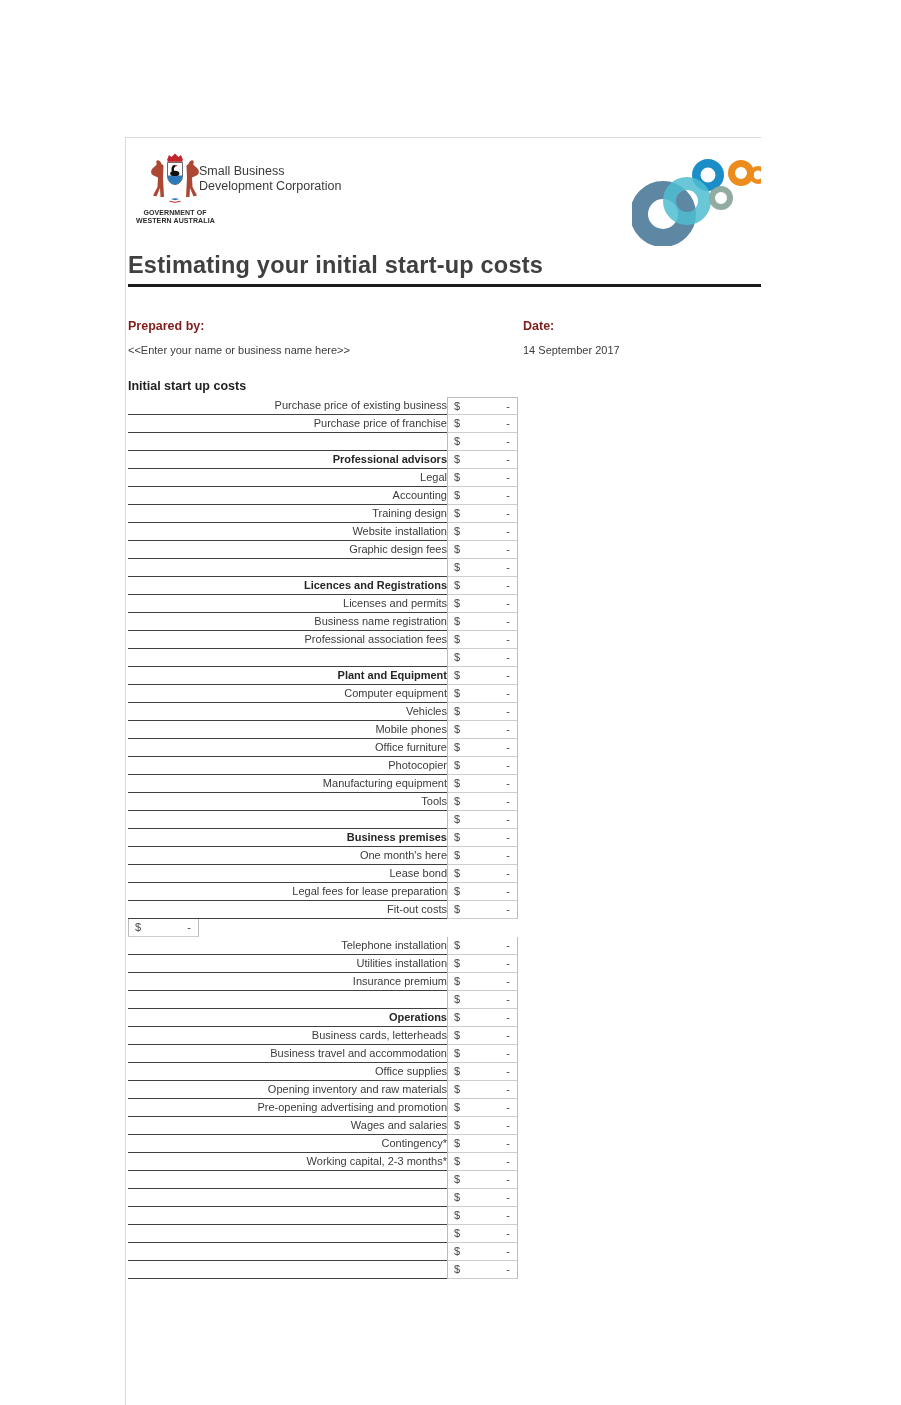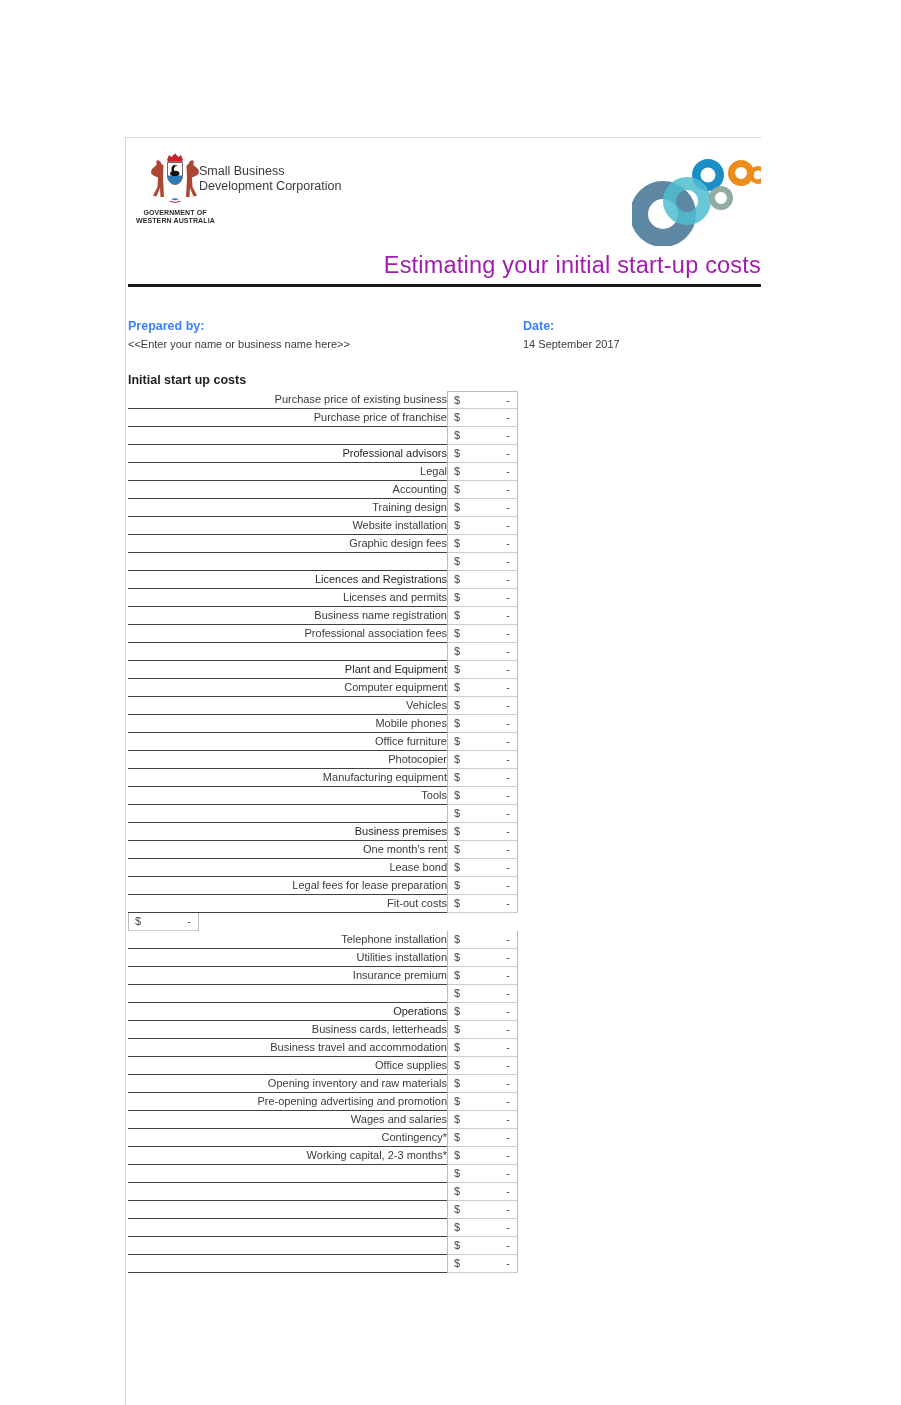--- a/index.html
+++ b/index.html
@@ -16,35 +16,35 @@
   
   .header { position:relative; height:113px; }
   .crest { position:absolute; left:8px; top:13px; width:78px; text-align:center; }
   .crest svg { display:block; margin:0 auto; }
   .gov-text { margin-top:2px; font-size:7px; font-weight:bold; color:#2b2b2b;
     line-height:8px; letter-spacing:0.1px; white-space:nowrap; }
   .org { position:absolute; left:71px; top:26px; font-size:12.5px; font-weight:normal;
     color:#3a3a3a; line-height:15px; }
   .circles { position:absolute; right:0; top:11px; }
   
-  .title { margin:0; font-size:23.5px; font-weight:normal; color:#a21caf;
-    line-height:28px; letter-spacing:0.2px;text-align:right; }
+  .title { margin:0; font-size:23.5px; font-weight:bold; color:#404040;
+    line-height:28px; letter-spacing:0.2px; }
   .title-rule { height:3px; background:#1a1a1a; margin-top:5px; }
   
   .meta { display:flex; margin-top:33px; }
   .meta-left { width:395px; }
-  .meta-label { font-size:12.5px; font-weight:bold; color:#3b82f6; line-height:13px; }
-  .meta-value { margin-top:5px; font-size:11px; color:#3b3b3b; line-height:13px; }
+  .meta-label { font-size:12.5px; font-weight:bold; color:#7f1d1d; line-height:13px; }
+  .meta-value { margin-top:11px; font-size:11px; color:#3b3b3b; line-height:13px; }
   
   .table-heading { margin-top:22px; font-size:12.5px; font-weight:bold; color:#1f1f1f; line-height:14px; }
   .cost-table { margin-top:4px; width:392px; }
   .row { display:flex; height:18px; font-size:11px; line-height:17px; }
   .row .lab { width:319px; padding-left:2px; border-bottom:1px solid #404040; color:#3b3b3b;
     white-space:nowrap; overflow:hidden;text-align:right; }
-  .row.bold .lab { font-weight:normal; color:#262626; }
+  .row.bold .lab { font-weight:bold; color:#262626; }
   .row .amt { width:71px; border-left:1px solid #bcbcbc; border-right:1px solid #bcbcbc;
     border-bottom:1px solid #cdcdcd; display:flex; justify-content:space-between;
     padding:0 7px 0 6px; color:#454545; background:#fff; }
   .row:first-child .amt { border-top:1px solid #bcbcbc; }
 </style>
 </head>
 <body>
 
 <div class="page">
 
@@ -275,21 +275,21 @@
         </div>
       </div>
       <div class="row bold">
         <div class="lab">Business premises</div>
         <div class="amt">
           <span>$</span>
           <span>-</span>
         </div>
       </div>
       <div class="row">
-        <div class="lab">One month's rent</div>
+        <div class="lab">One month's here</div>
         <div class="amt">
           <span>$</span>
           <span>-</span>
         </div>
       </div>
       <div class="row">
         <div class="lab">Lease bond</div>
         <div class="amt">
           <span>$</span>
           <span>-</span>

